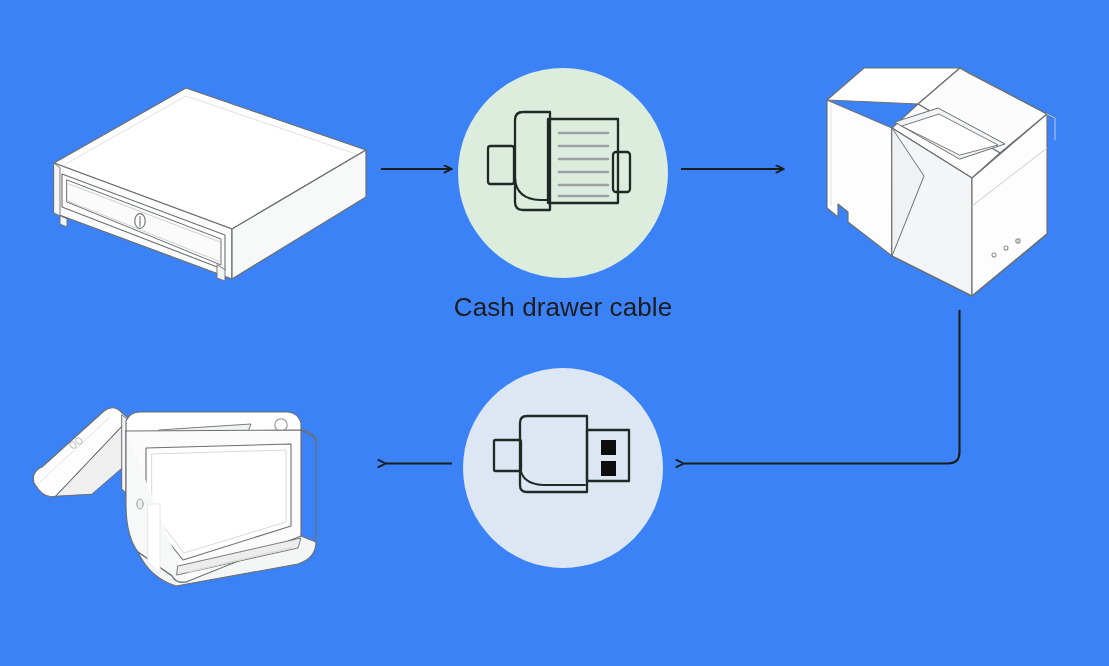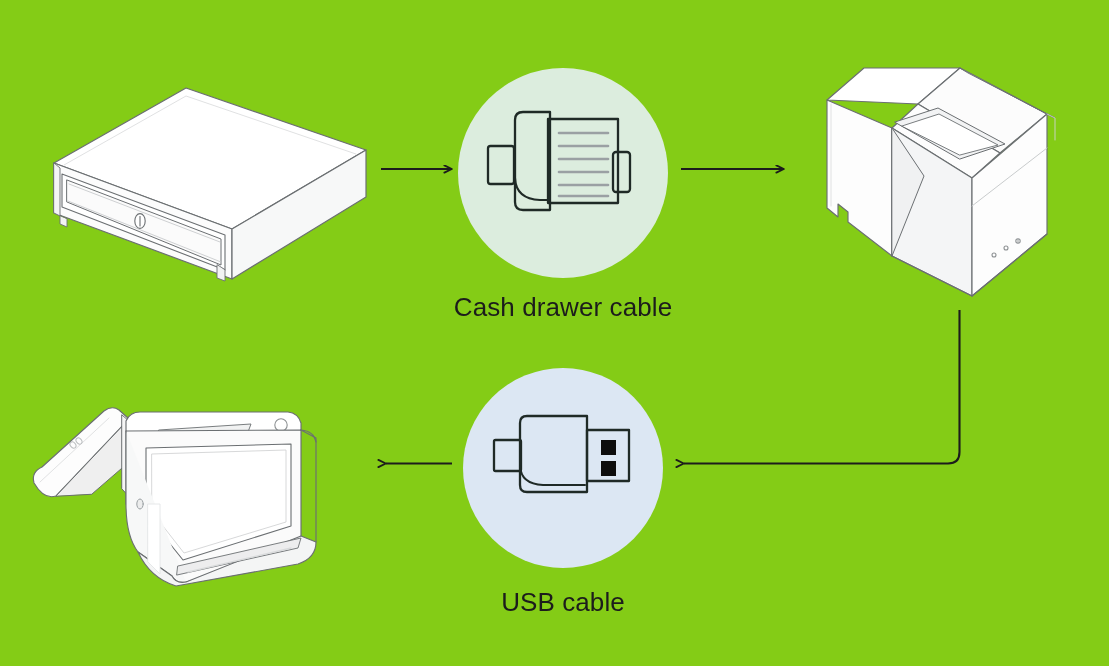--- a/index.html
+++ b/index.html
@@ -8,21 +8,21 @@
     background: #ffffff;
   }
   body {
     font-family: "Liberation Sans", sans-serif;
     -webkit-font-smoothing: antialiased;
   }
   #canvas {
     position: relative;
     width: 1109px;
     height: 666px;
-    background: #84cc16;
+    background: #3b82f6;
     overflow: hidden;
   }
   .layer {
     position: absolute;
     top: 0;
     left: 0;
     width: 1109px;
     height: 666px;
   }
   .node {
@@ -213,21 +213,20 @@
         <path d="M57 98 Q58 116 80 117 L122 117" fill="none" stroke-width="2.1"></path>
       </g>
 
       <g fill="#0d0d0d">
         <rect x="138" y="72" width="15" height="15"></rect>
         <rect x="138" y="93" width="15" height="15"></rect>
       </g>
     </svg>
   </div>
 
-  <div class="caption" id="caption-usb-cable">USB cable</div>
 
   <div class="node" id="pos-terminal-device">
     <svg class="illus" viewBox="0 0 350 220" xmlns="http://www.w3.org/2000/svg">
       <g fill="#ffffff" stroke="#6b6f72" stroke-width="1.15" stroke-linejoin="round" stroke-linecap="round">
 
         <path d="M8 97 Q5 86 16 81 L78 25 Q86 19 93 24 L103 33 L30 110 Q18 114 8 97 Z" fill="#fdfdfd"></path>
         <path d="M14 96 L83 32" fill="none" stroke="#dcdedf" stroke-width="0.9"></path>
 
         <path d="M30 110 L103 33 L103 76 L66 108 Z" fill="#efefef" stroke-width="1"></path>
 

